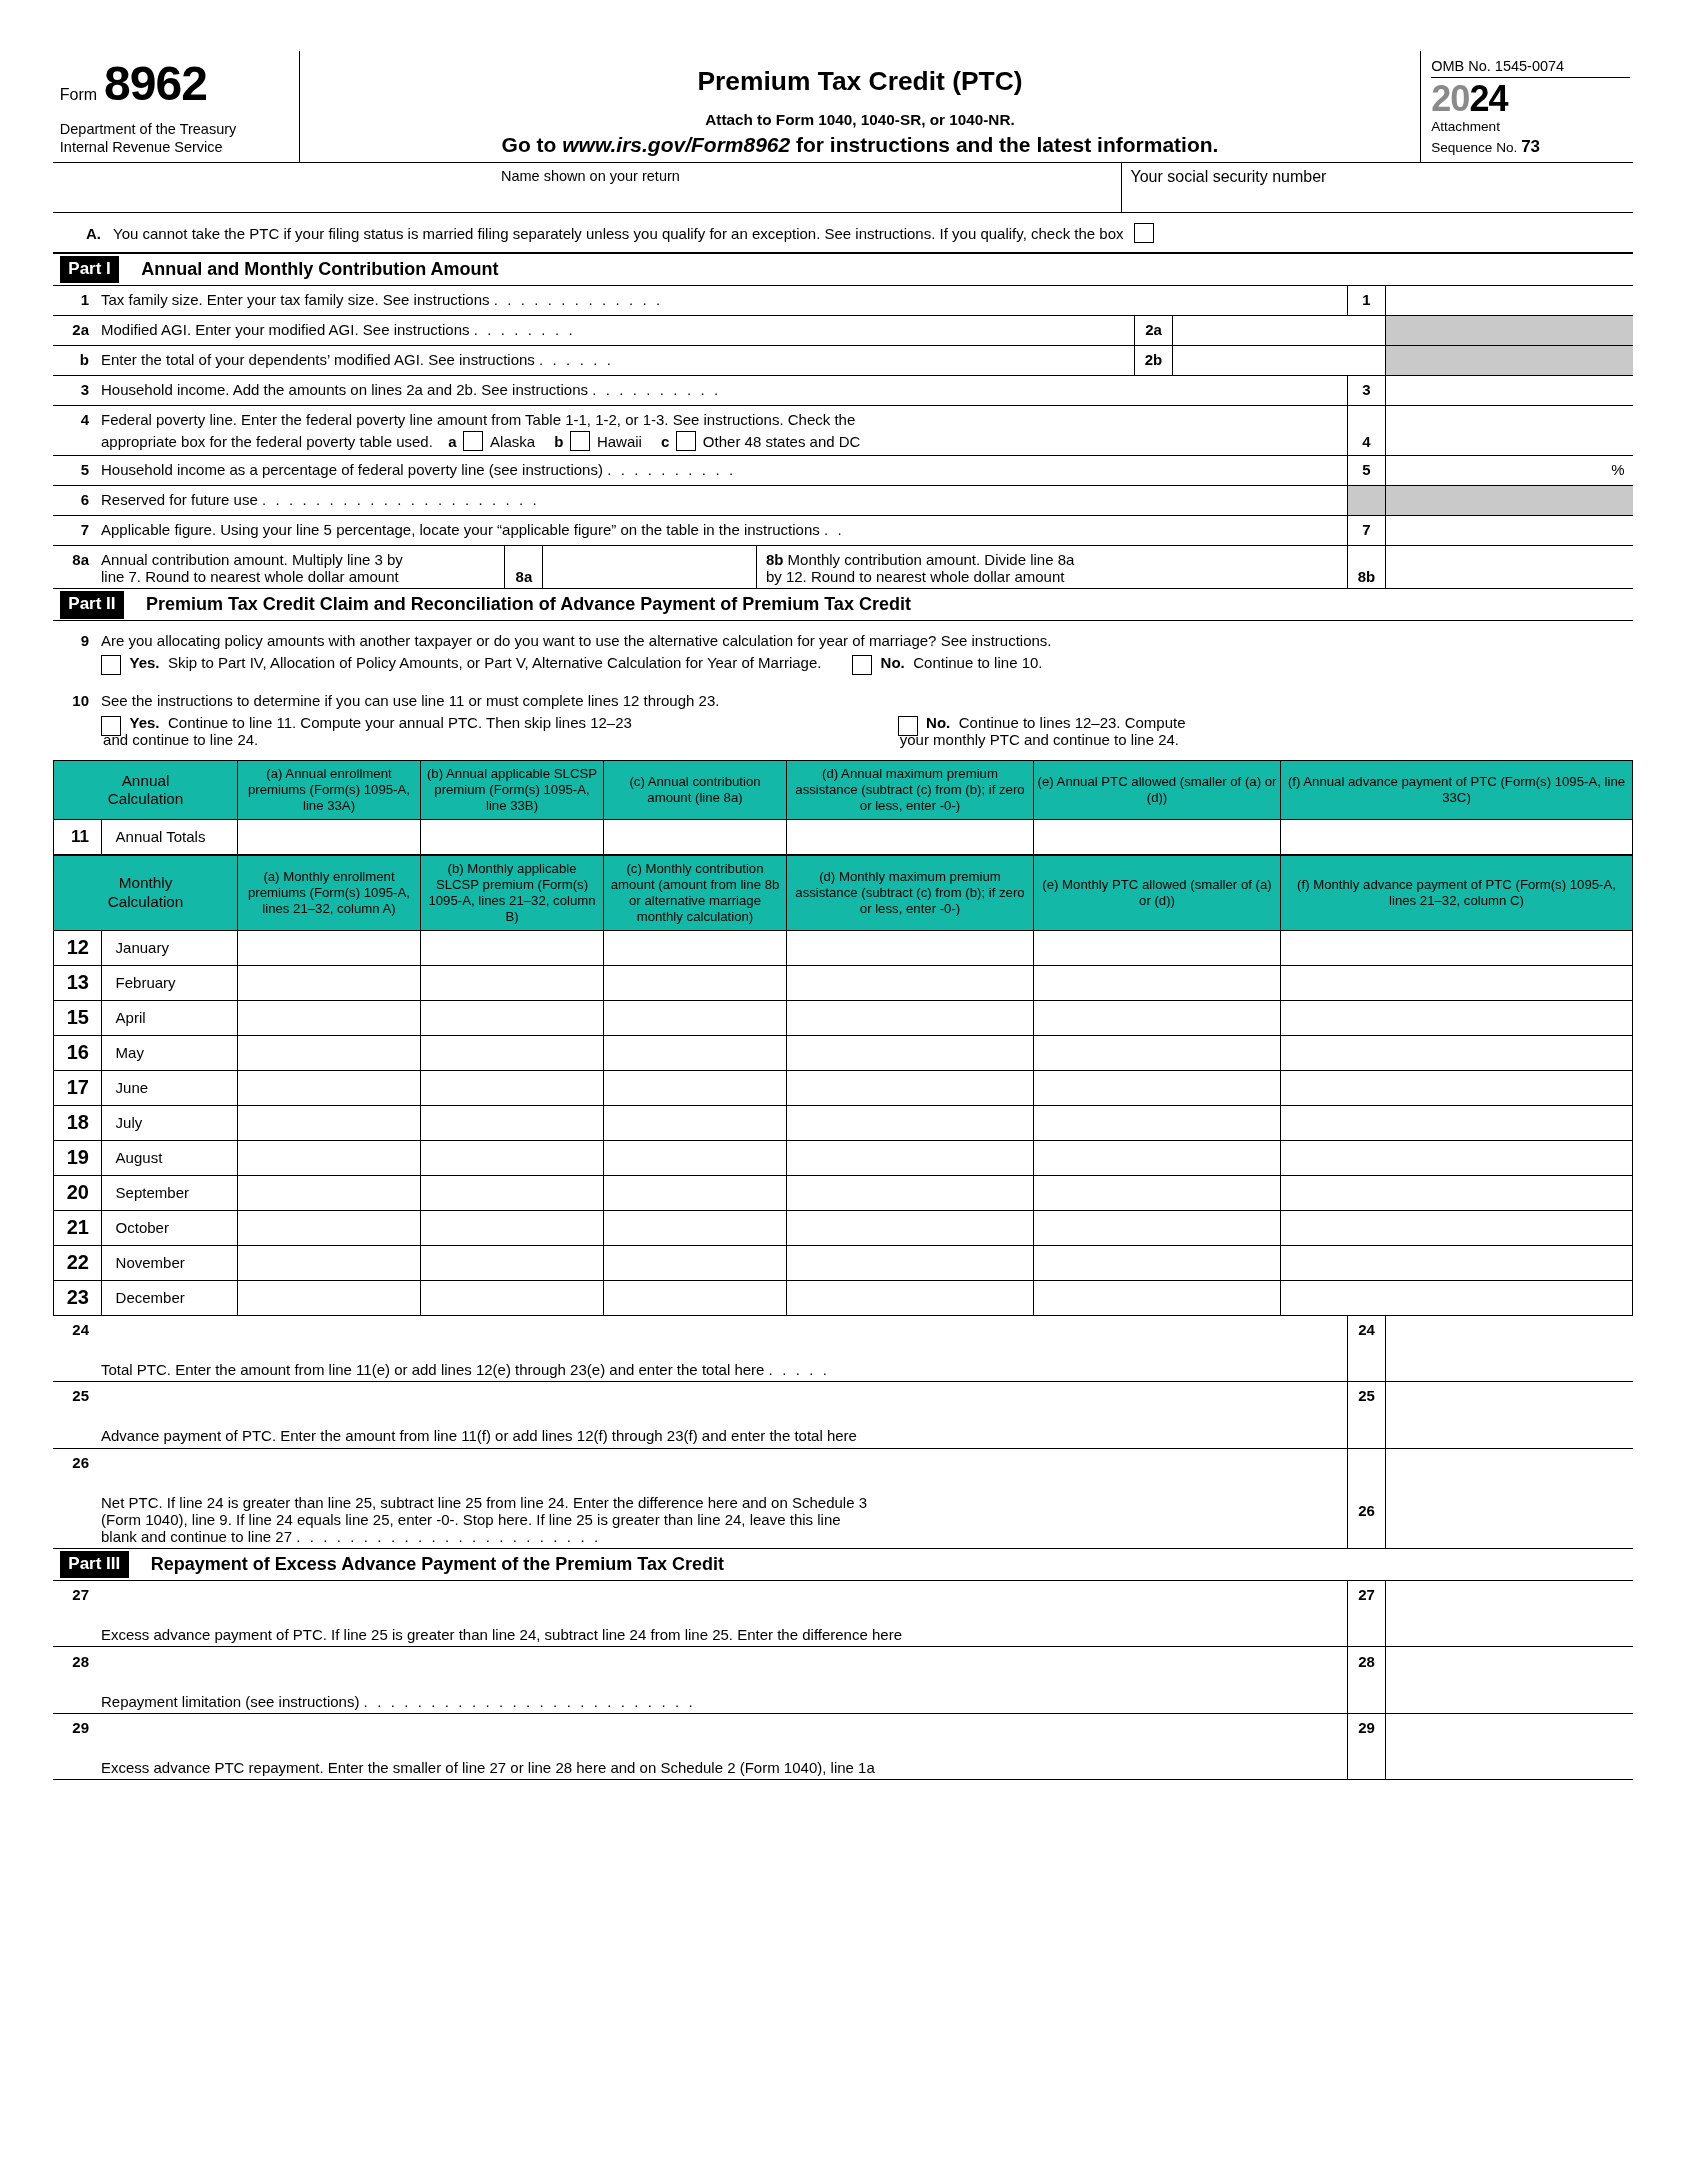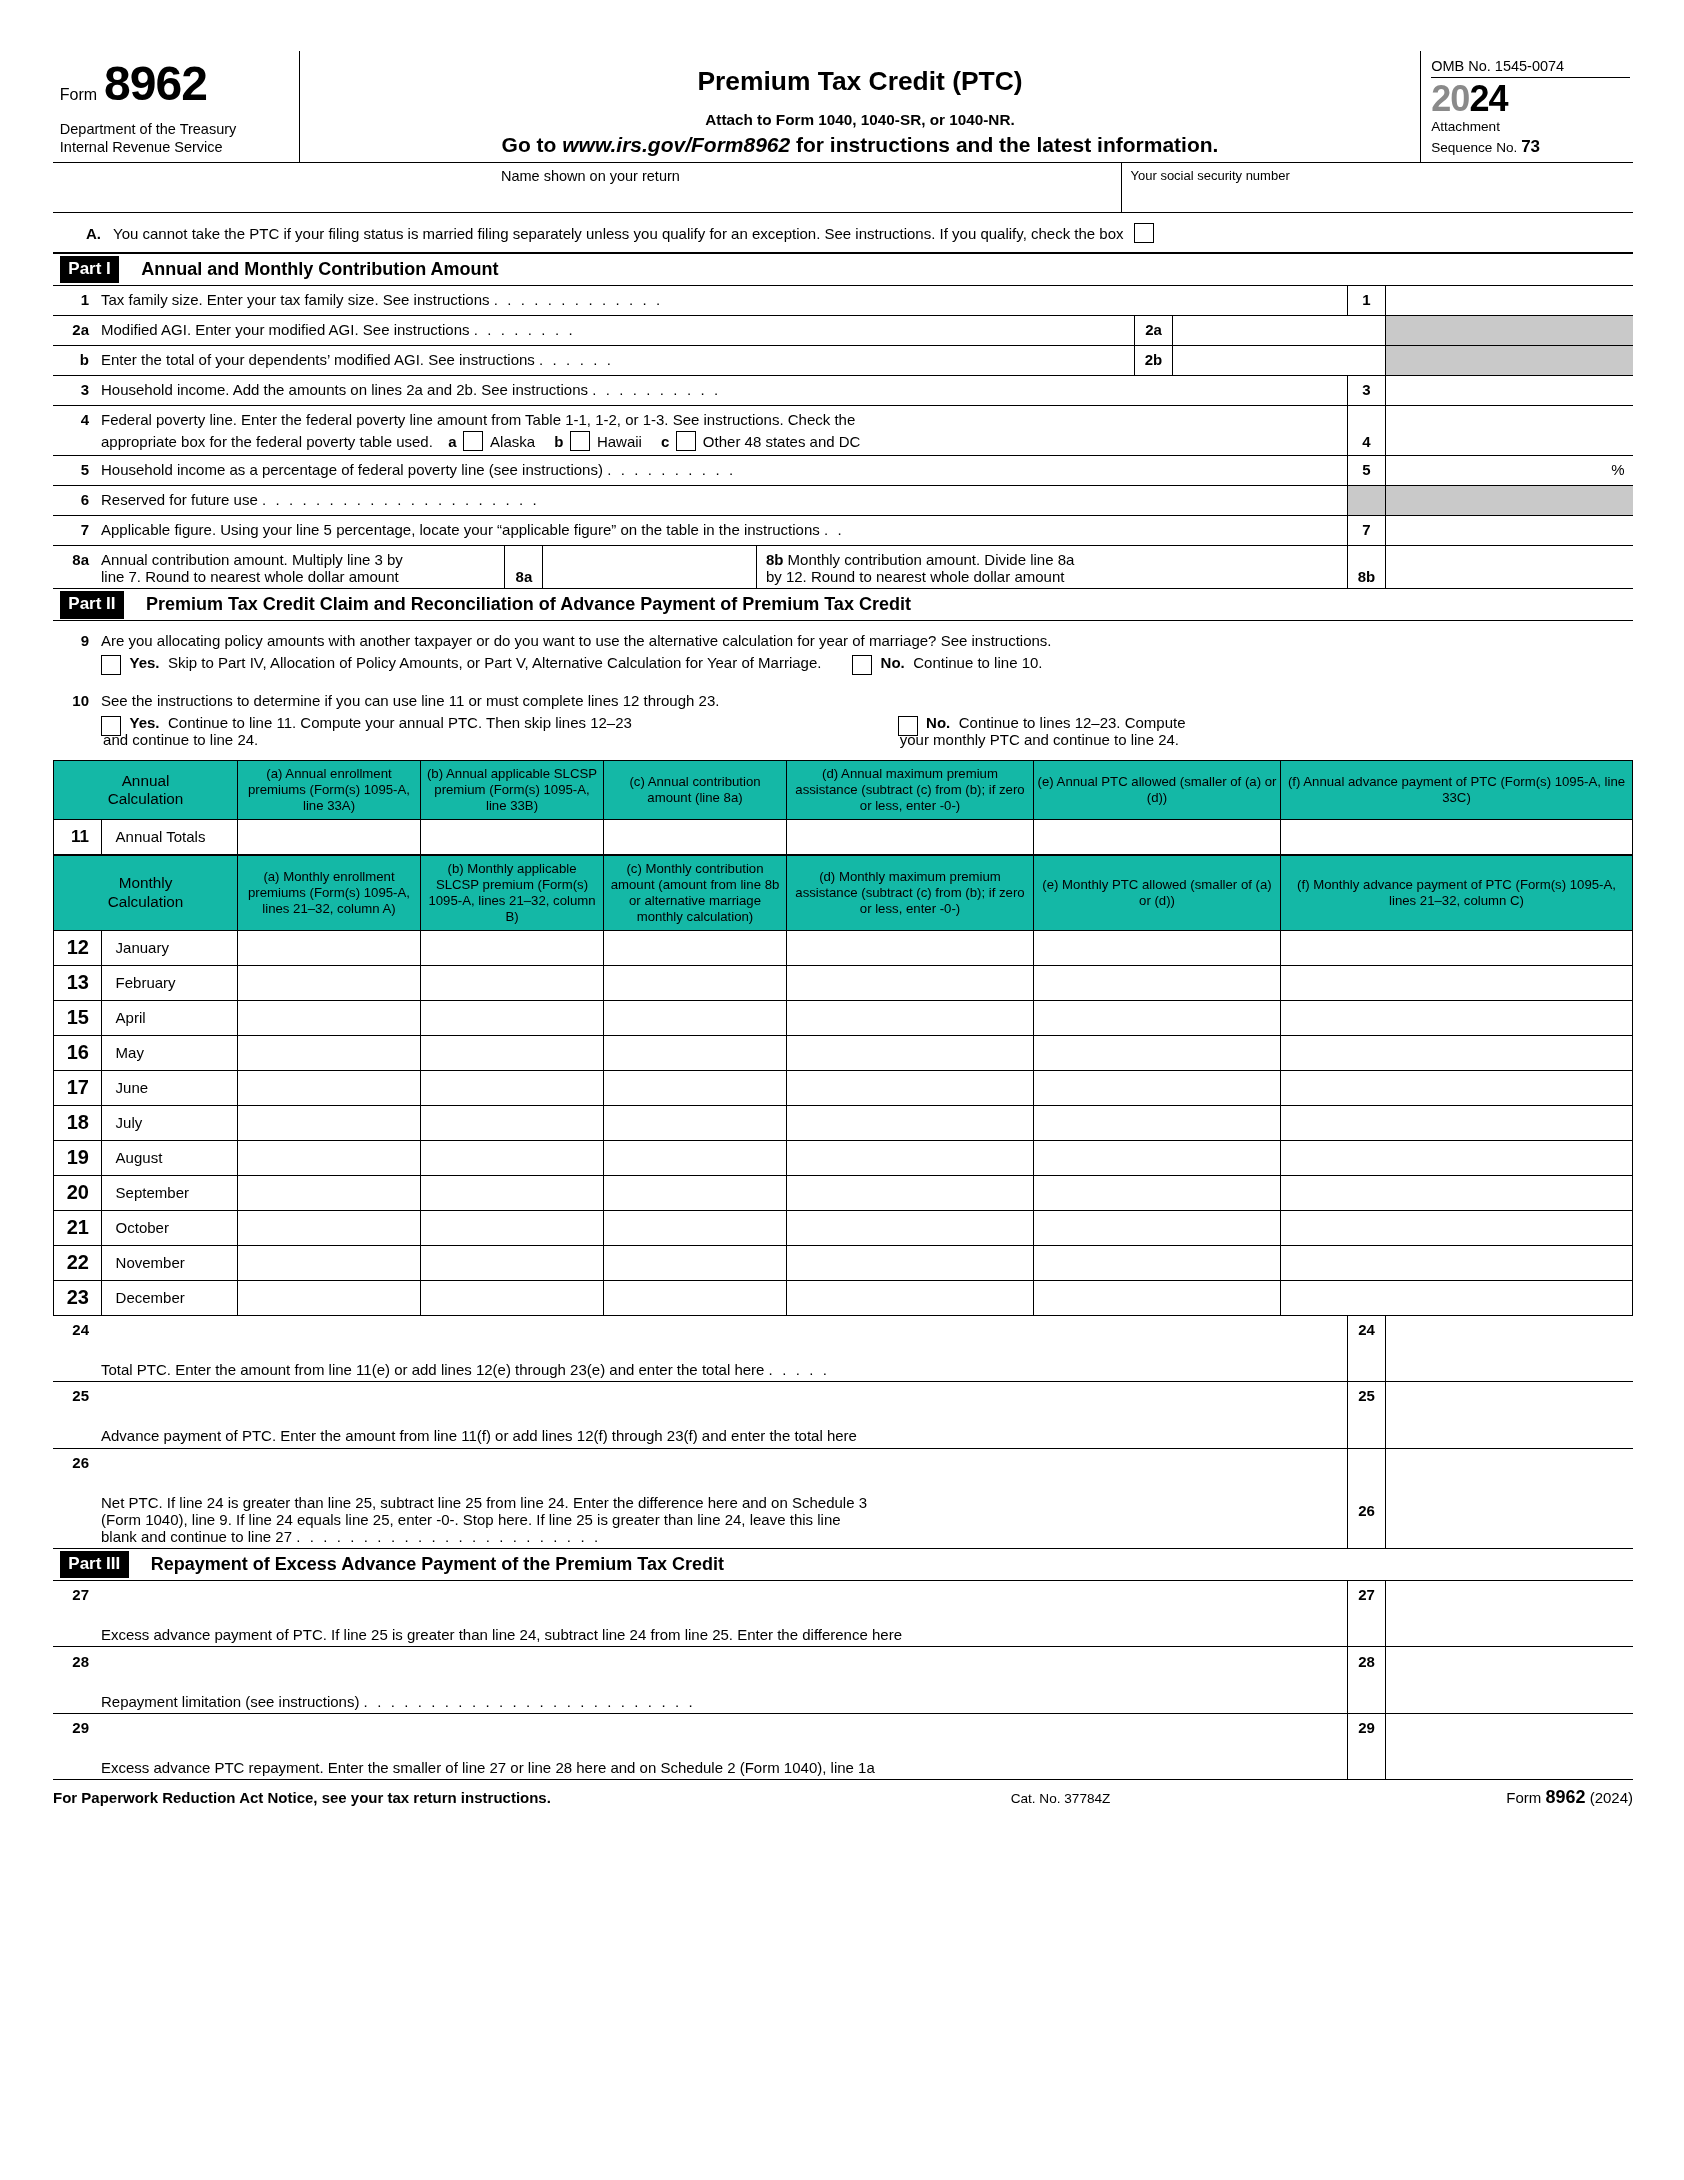--- a/index.html
+++ b/index.html
@@ -113,21 +113,21 @@
     flex: 1;
     border-right: 0.9px solid #000;
     padding: 4.3px 0 0 6.8px;
     font-size: 14.5px;
     box-sizing: border-box;
     text-align: center;
   }
   .name-r {
     width: 511px;
     padding: 4.3px 0 0 8.5px;
-    font-size: 13px;
+    font-size: 16px;
     box-sizing: border-box;
   }
 
   
   .lineA {
     display: flex;
     align-items: center;
     font-size: 15px;
     padding: 10.2px 0 8.5px 0;
     border-bottom: 0.9px solid #000;
@@ -775,25 +775,16 @@
       <div class="amt"></div>
     </div>
 
     <div class="brow" style="border-bottom:1.7px solid #000;">
       <div class="rnum">29</div>
       <div class="rtxt">Excess advance PTC repayment. Enter the smaller of line 27 or line 28 here and on Schedule 2 (Form 1040), line 1a</div>
       <div class="boxnum">29</div>
       <div class="amt"></div>
     </div>
 
-    <div class="footer">
-      <div class="f1">For Paperwork Reduction Act Notice, see your tax return instructions.</div>
-      <div class="f2">Cat. No. 37784Z</div>
-      <div class="f3">
-        <span>Form</span>
-        <b>8962</b>
-        <span>(2024)</span>
-      </div>
-    </div>
 
   </div>
 </div>
 
 
 </body></html>

